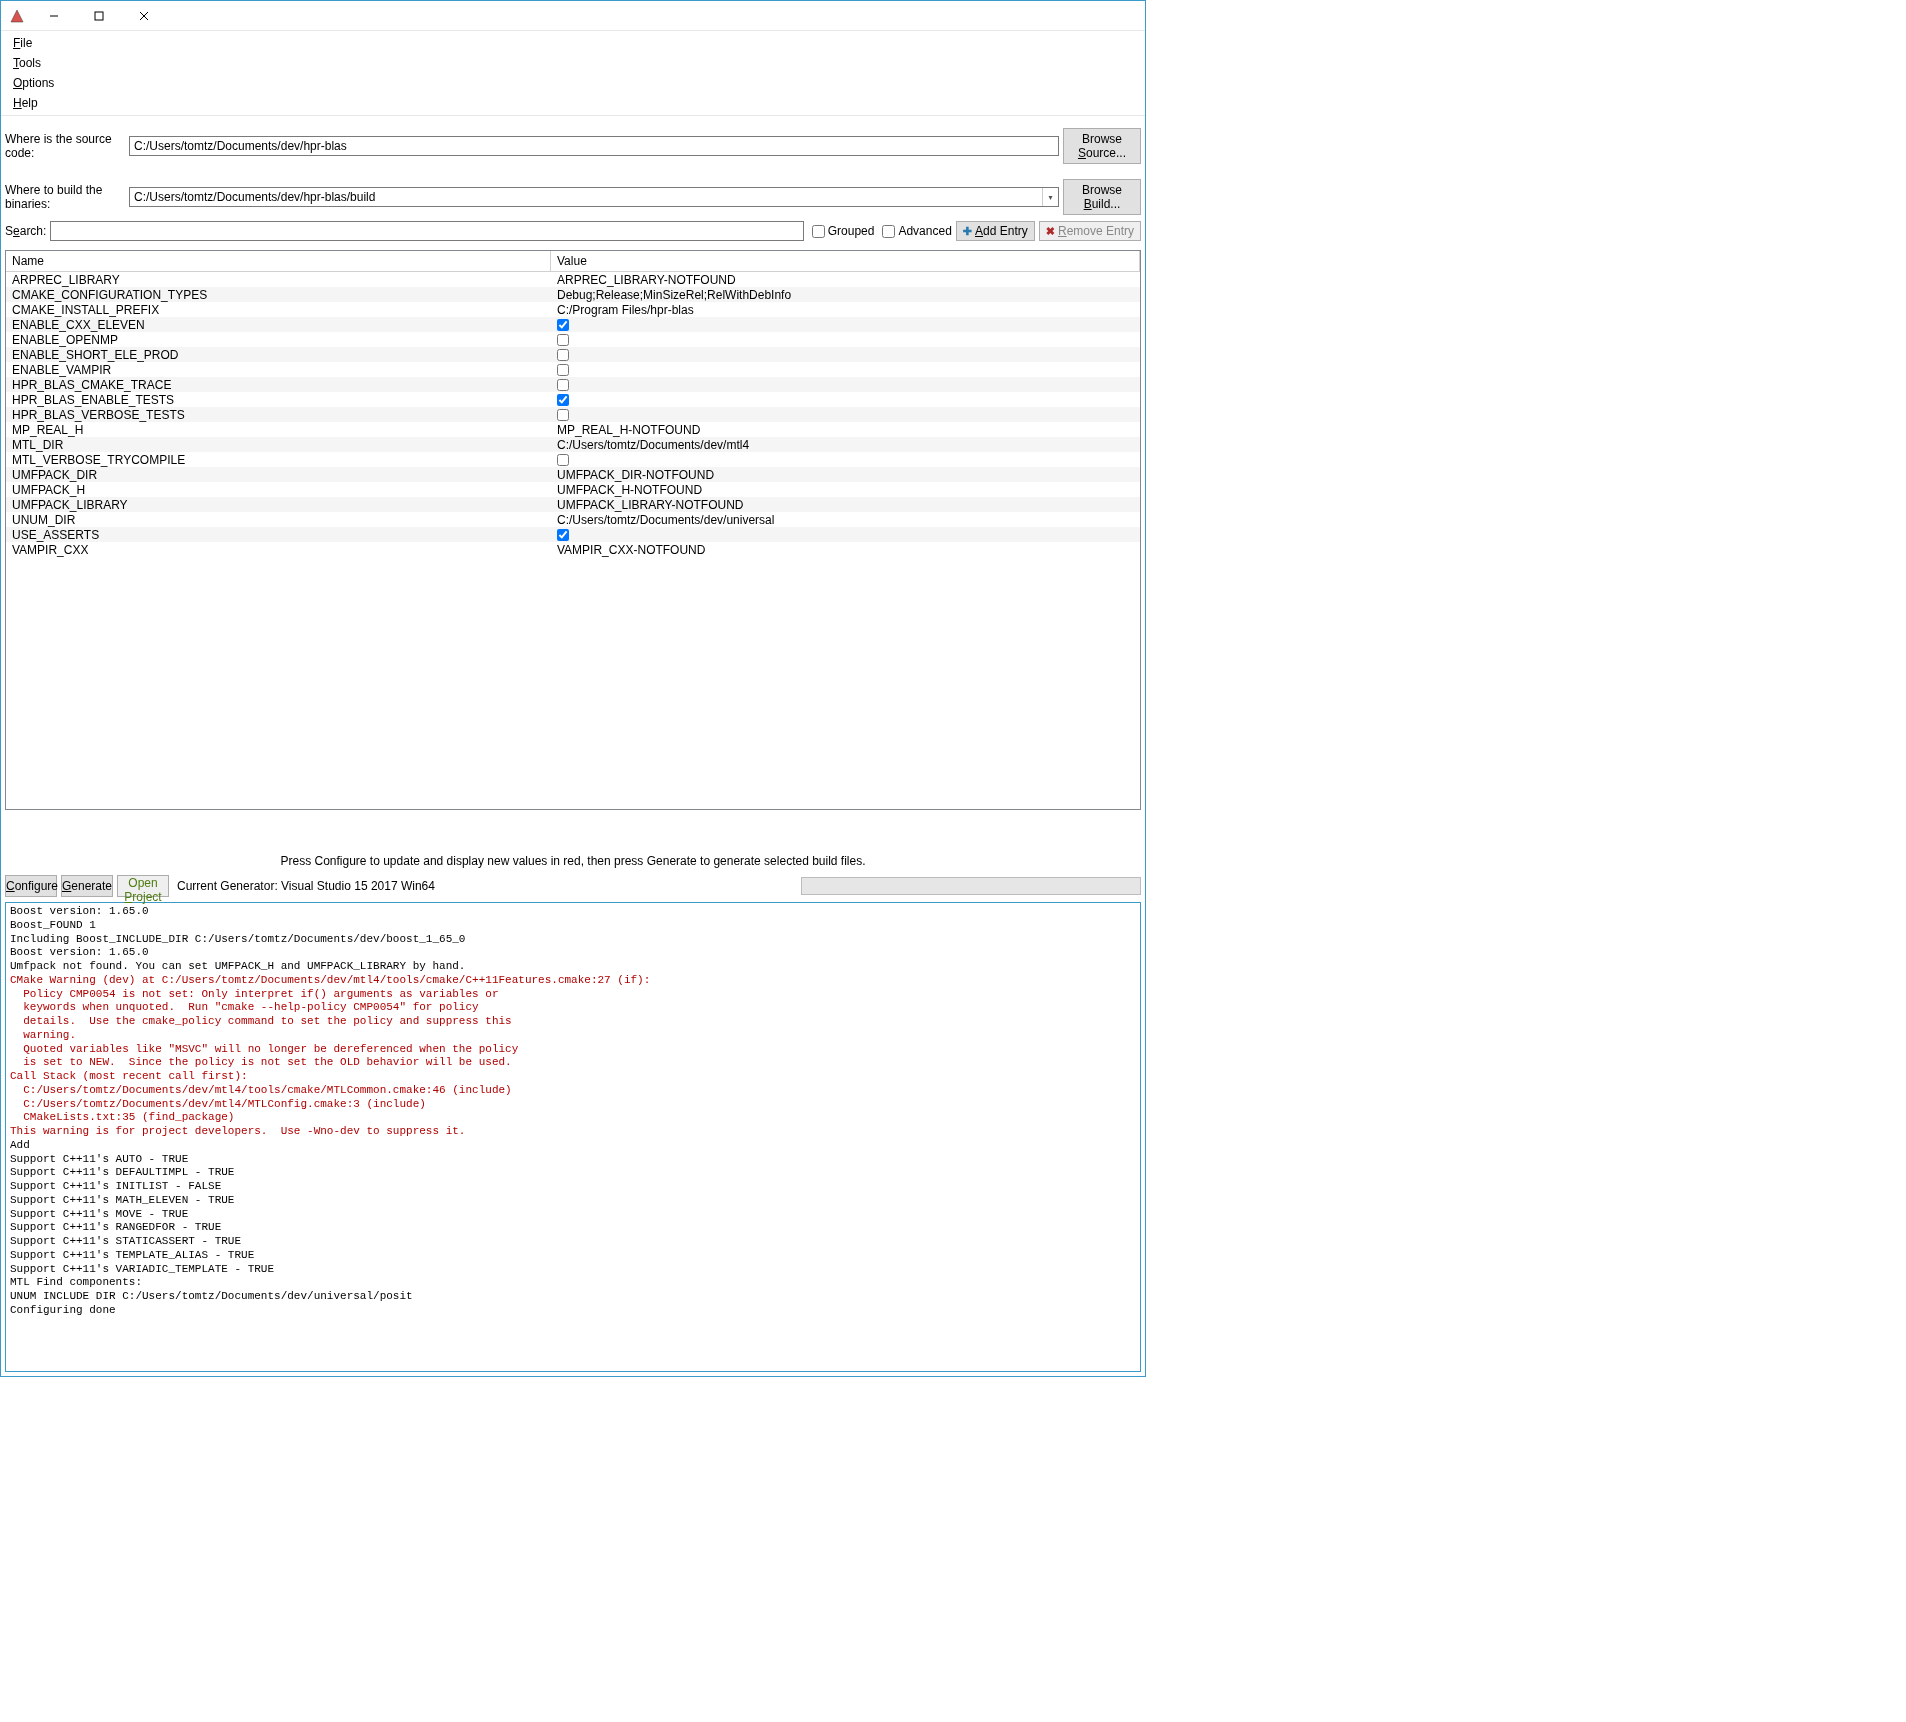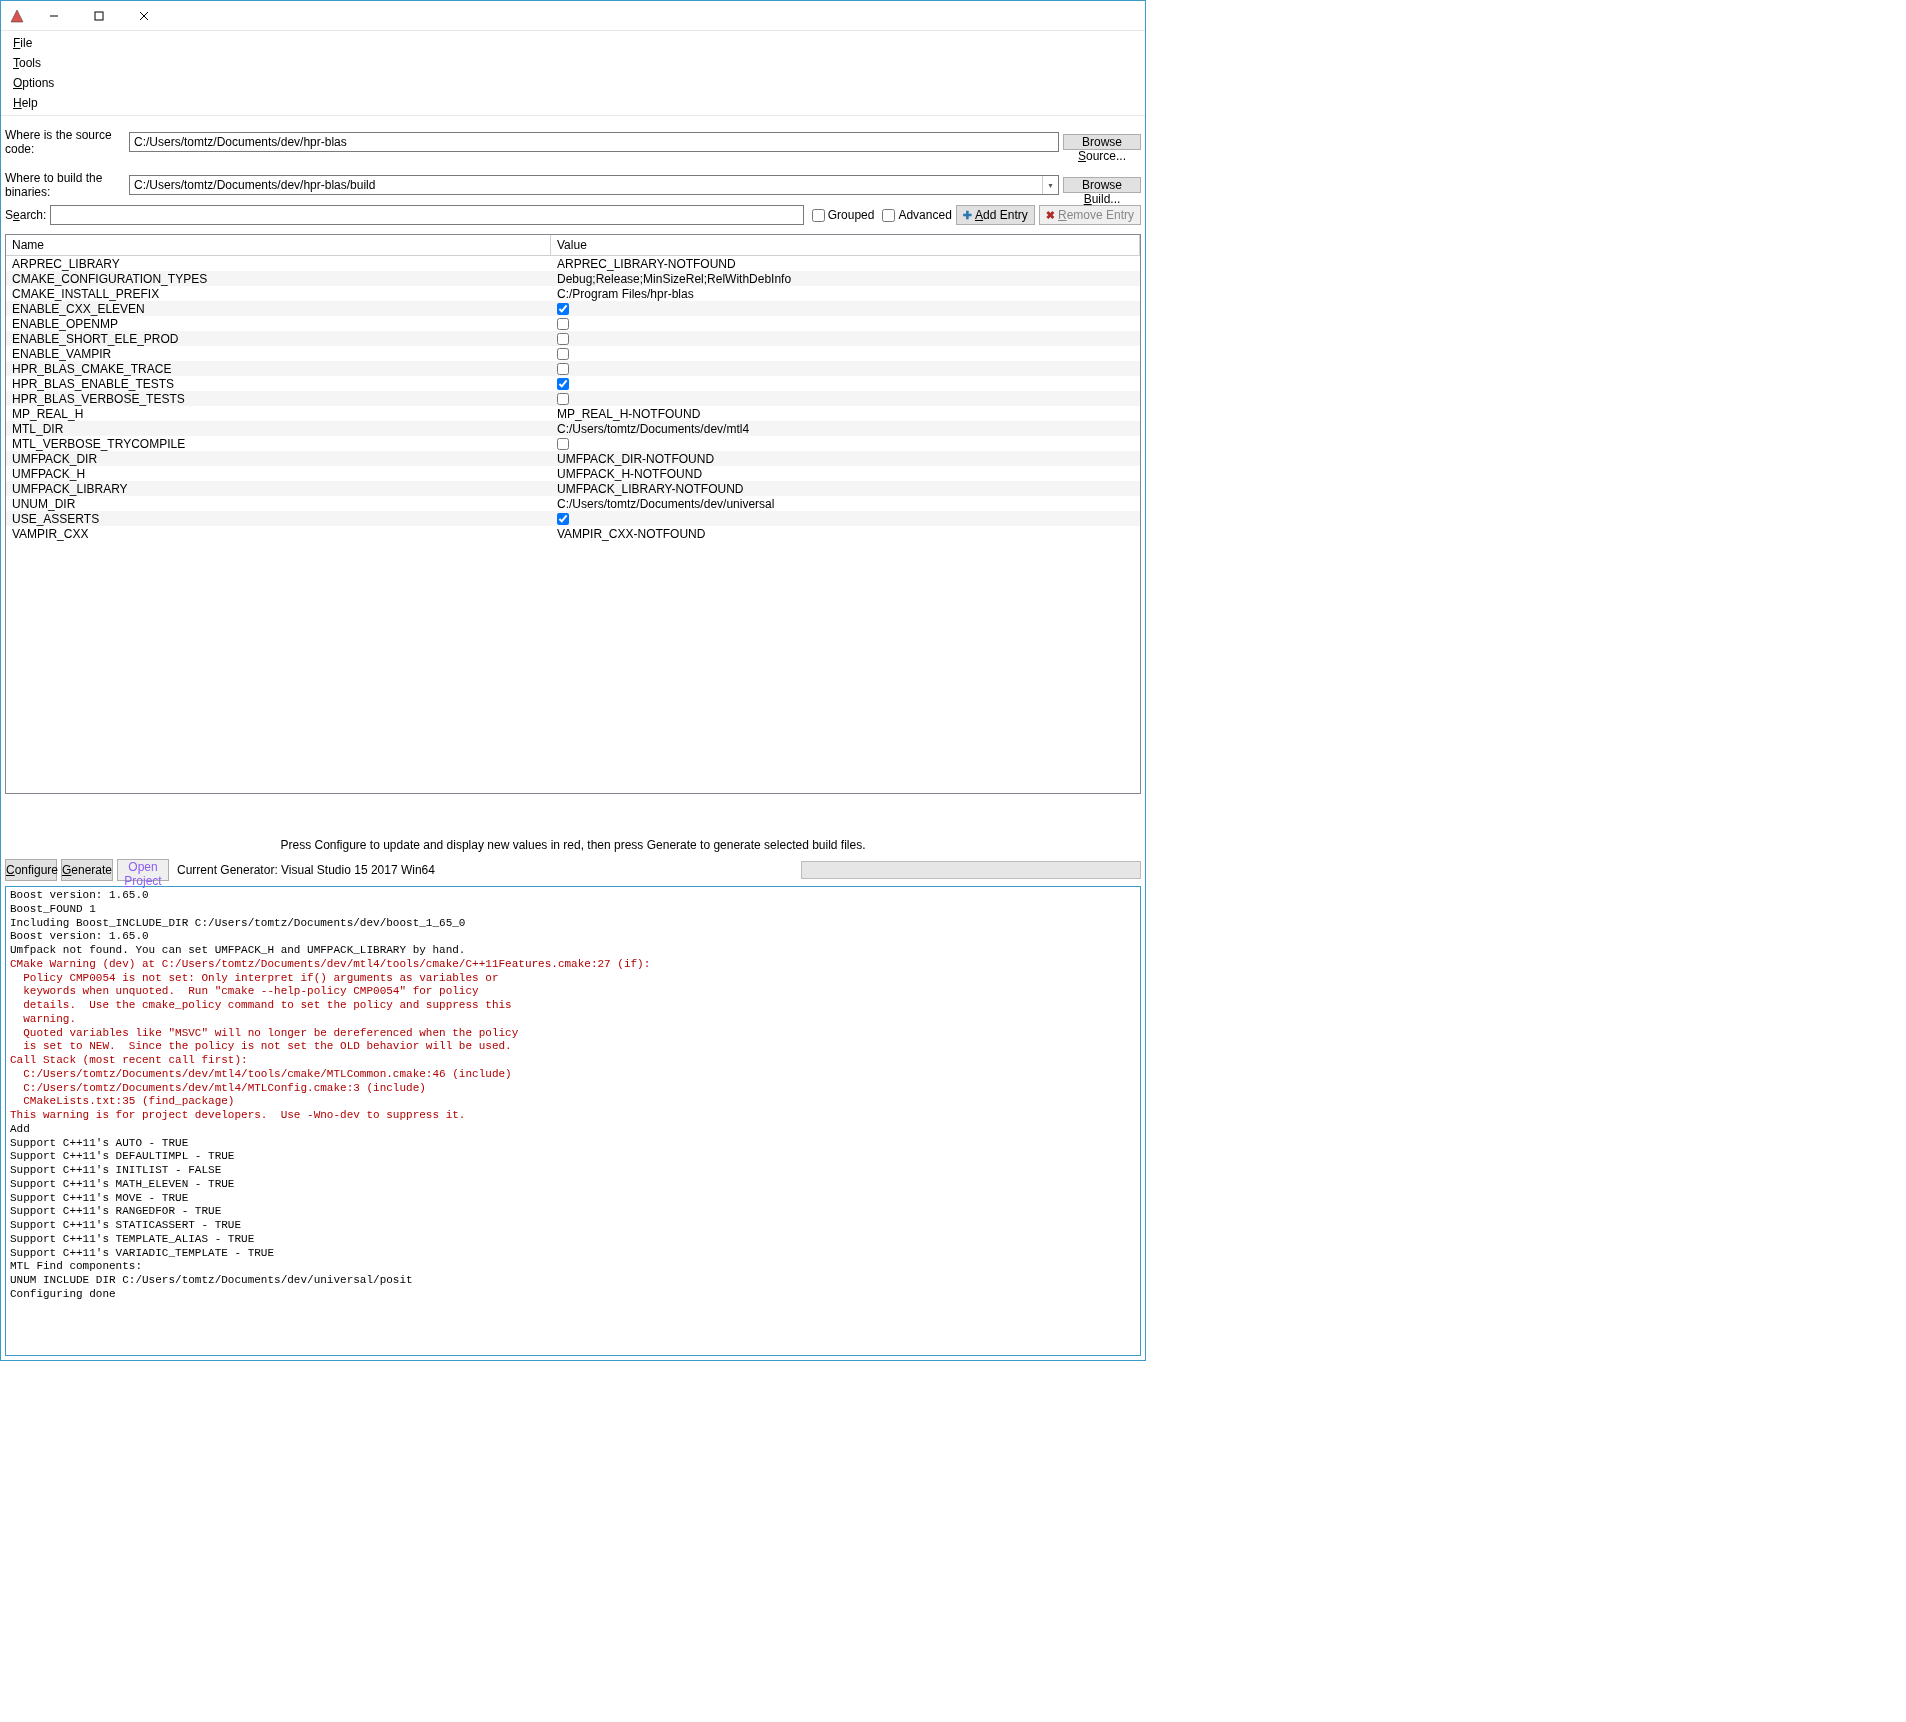--- a/index.html
+++ b/index.html
@@ -83,21 +83,21 @@
   width: 16px;
   display: flex;
   align-items: center;
   justify-content: center;
   border-left: 1px solid #ccc;
   font-size: 8px;
   color: #555;
 }
 .browse-btn {
   width: 78px;
-  height: 16px;
+  height: 36px;
   background: #e1e1e1;
   border: 1px solid #adadad;
   font-size: 12px;
   font-family: inherit;
   padding: 0 4px;
   text-align: center;
 }
 .search-row {
   display: flex;
   align-items: center;
@@ -173,21 +173,21 @@
   gap: 4px;
 }
 .action-btn {
   width: 52px;
   height: 22px;
   background: #e1e1e1;
   border: 1px solid #adadad;
   font-size: 12px;
   font-family: inherit;
 }
-.action-btn.disabled { color: #8b5cf6; background: #efefef; }
+.action-btn.disabled { color: #4d7c0f; background: #efefef; }
 .gen-label { font-size: 12px; margin-left: 4px; }
 .progress-slot {
   flex: 1;
   margin-left: auto;
 }
 .progress-bar-empty {
   border: 1px solid #bcbcbc;
   height: 18px;
   background: #e6e6e6;
   width: 340px;

